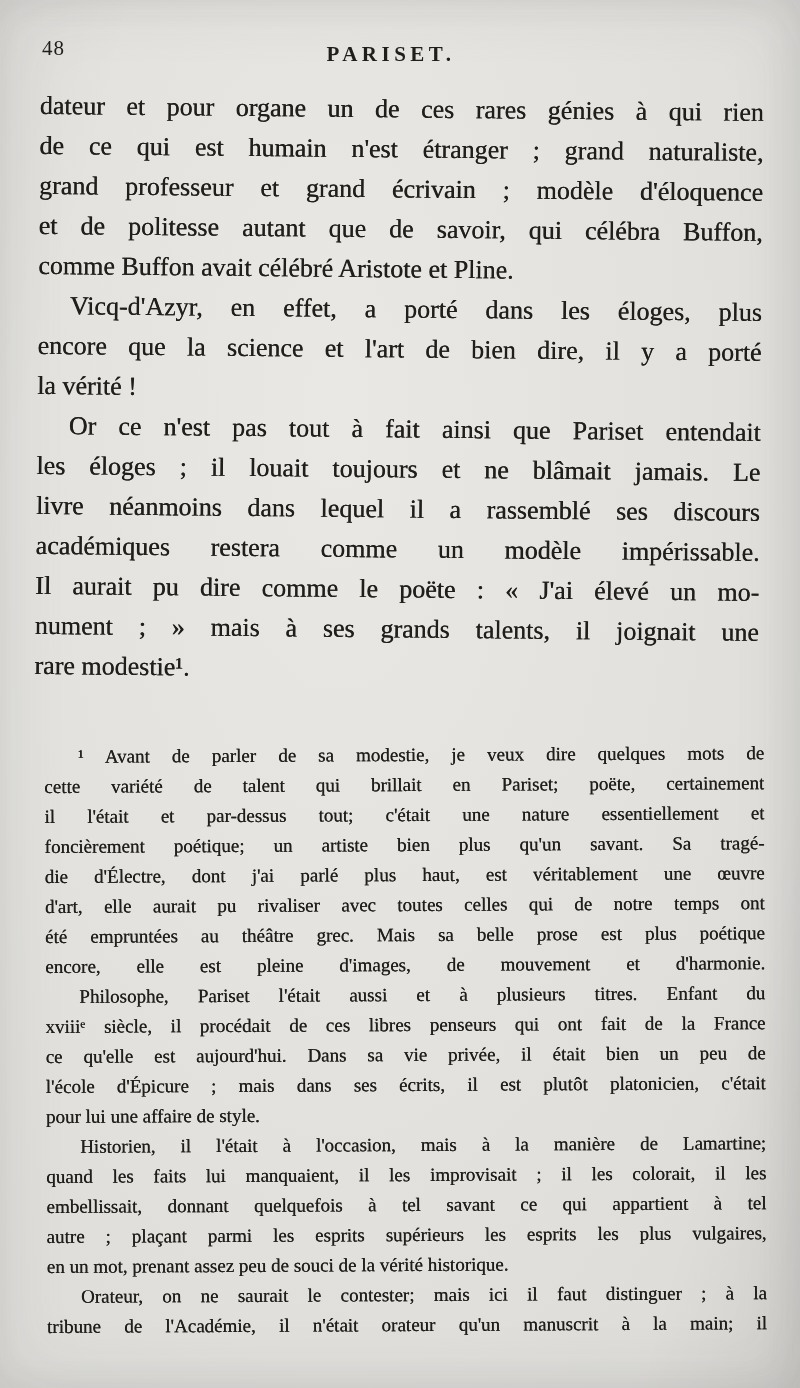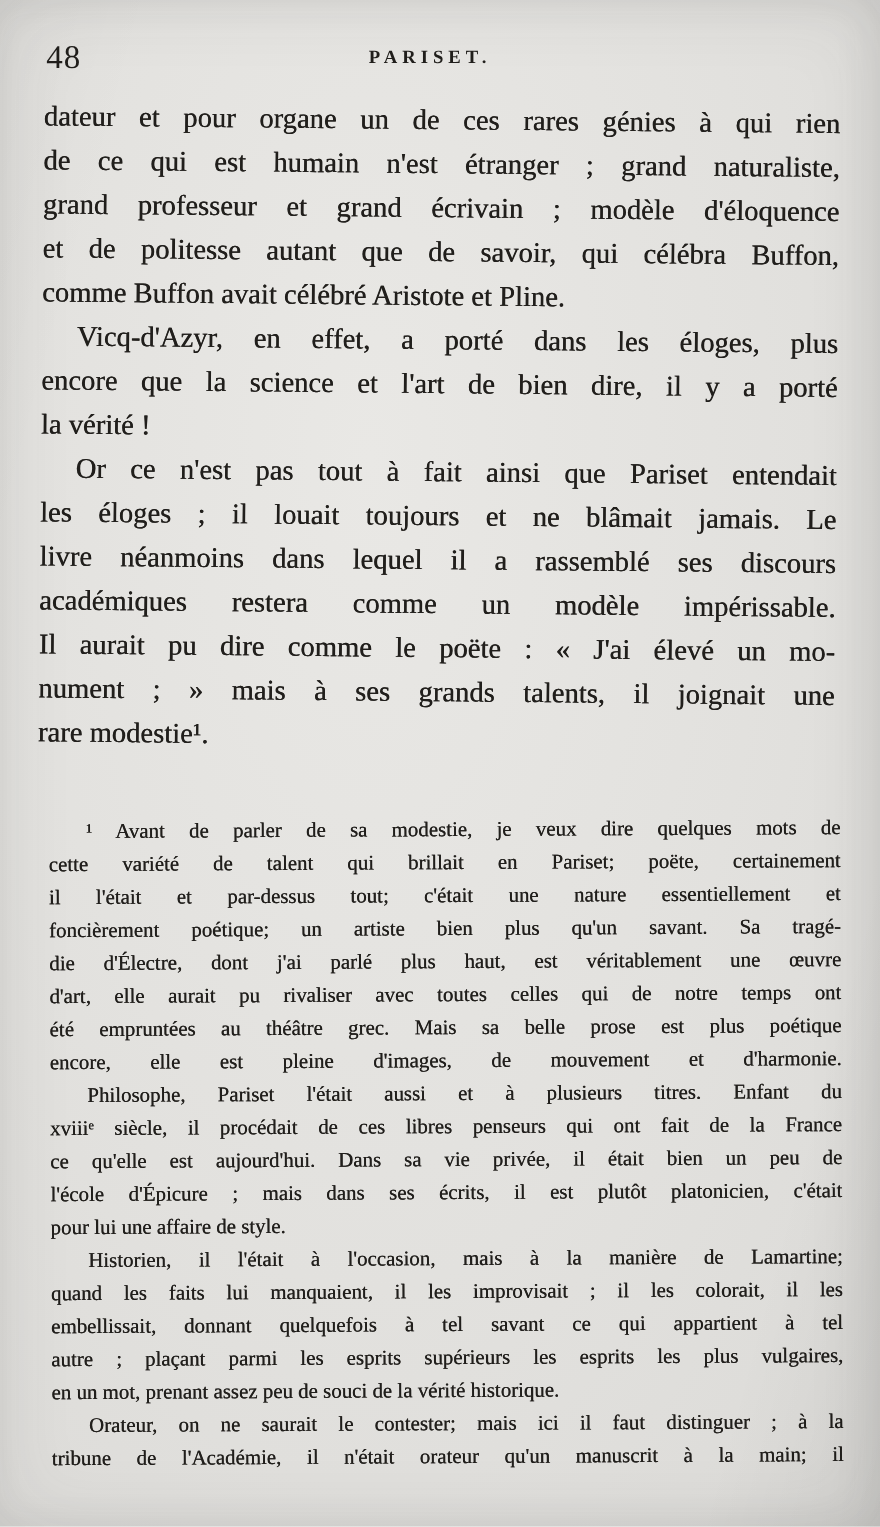--- a/index.html
+++ b/index.html
@@ -33,31 +33,31 @@
     position: absolute;
     top: 34px;
     left: 0;
     right: 0;
     height: 40px;
   }
   .pagenum {
     position: absolute;
     left: 42px;
     top: 2px;
-    font-size: 30px;
+    font-size: 21px;
     letter-spacing: 1px;
     font-family: Liberation Serif, serif;
   }
   .running-title {
     position: absolute;
     left: 12px;
     right: 30px;
     top: 8px;
     text-align: center;
-    font-size: 17px;
+    font-size: 21px;
     letter-spacing: 4.5px;
     font-weight: bold;
   }
 
   
   .main-text {
     position: absolute;
     left: 40px;
     width: 724px;
     top: 86px;

